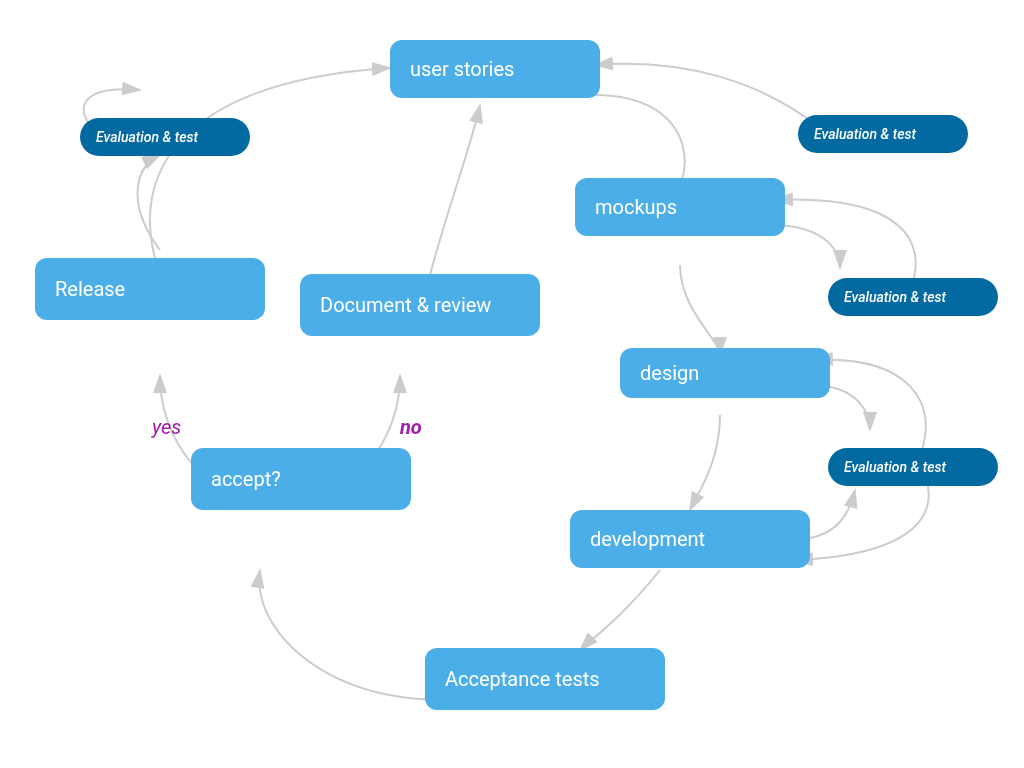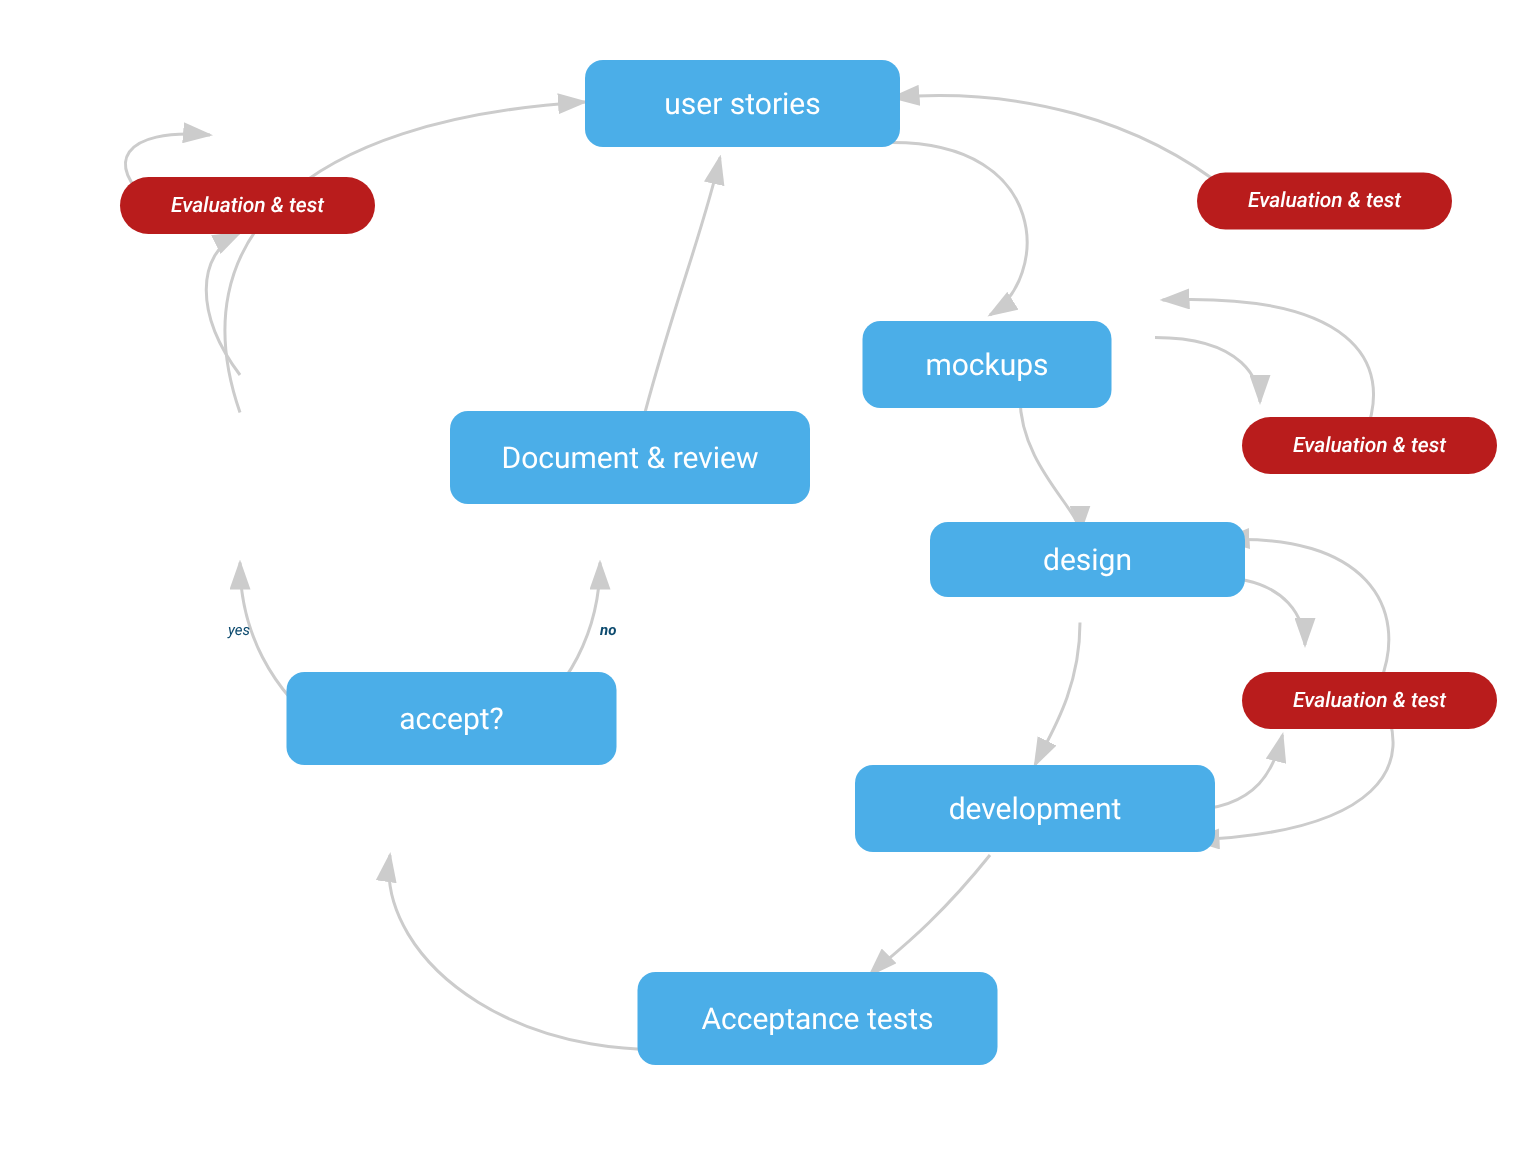--- a/index.html
+++ b/index.html
@@ -16,46 +16,45 @@
       width: 1024px;
       height: 768px;
       position: relative;
     }
 
     .node {
       position: absolute;
       border-radius: 12px;
       display: flex;
       align-items: center;
-      justify-content: center;
       font-size: 20px;
       font-weight: 400;
       color: #fff;
       text-align: center;
       padding: 10px 20px;
     }
 
     .node-blue {
       background: #4BAEE8;
     }
 
     .node-orange {
-      background: #b91c1c;
+      background: #0369a1;
       font-size: 14px;
       font-style: italic;
       font-weight: 500;
       border-radius: 20px;
       padding: 8px 16px;
     }
 
     .label-text {
       position: absolute;
-      font-size: 10px;
+      font-size: 20px;
       font-style: italic;
-      color: #0c4a6e;
+      color: #a21caf;
     }
 
     svg.arrows {
       position: absolute;
       top: 0;
       left: 0;
       width: 1024px;
       height: 768px;
       pointer-events: none;
     }
@@ -116,40 +115,43 @@
 
     <path d="M 100,135 C 70,110 80,85 140,90" marker-end="url(#arrowhead)"></path>
 
     <path d="M 820,128 C 760,80 680,58 595,65" marker-end="url(#arrowhead)"></path>
   </svg>
 
   <div class="node node-blue" style="left: 390px; top: 40px; width: 210px; height: 58px;">
     <span>user stories</span>
   </div>
 
-  <div class="node node-blue" style="left: 575px; top: 178px; width: 166px; height: 58px; margin-top: 36px;">
+  <div class="node node-blue" style="left: 575px; top: 178px; width: 210px; height: 58px;">
     <span>mockups</span>
   </div>
 
   <div class="node node-blue" style="left: 620px; top: 348px; width: 210px; height: 50px;">
     <span>design</span>
   </div>
 
   <div class="node node-blue" style="left: 570px; top: 510px; width: 240px; height: 58px;">
     <span>development</span>
   </div>
 
   <div class="node node-blue" style="left: 425px; top: 648px; width: 240px; height: 62px;">
     <span>Acceptance tests</span>
   </div>
 
   <div class="node node-blue" style="left: 175px; top: 448px; width: 220px; height: 62px; margin-left: 16px;">
     <span>accept?</span>
   </div>
 
+  <div class="node node-blue" style="left: 35px; top: 258px; width: 230px; height: 62px;">
+    <span>Release</span>
+  </div>
 
   <div class="node node-blue" style="left: 300px; top: 258px; width: 240px; height: 62px; margin-top: 16px;">
     <span>Document &amp; review</span>
   </div>
 
   <div class="node node-orange" style="left: 80px; top: 118px; width: 170px; height: 38px;">
     <span>Evaluation &amp; test</span>
   </div>
 
   <div class="node node-orange" style="left: 798px; top: 115px; width: 170px; height: 38px;">

